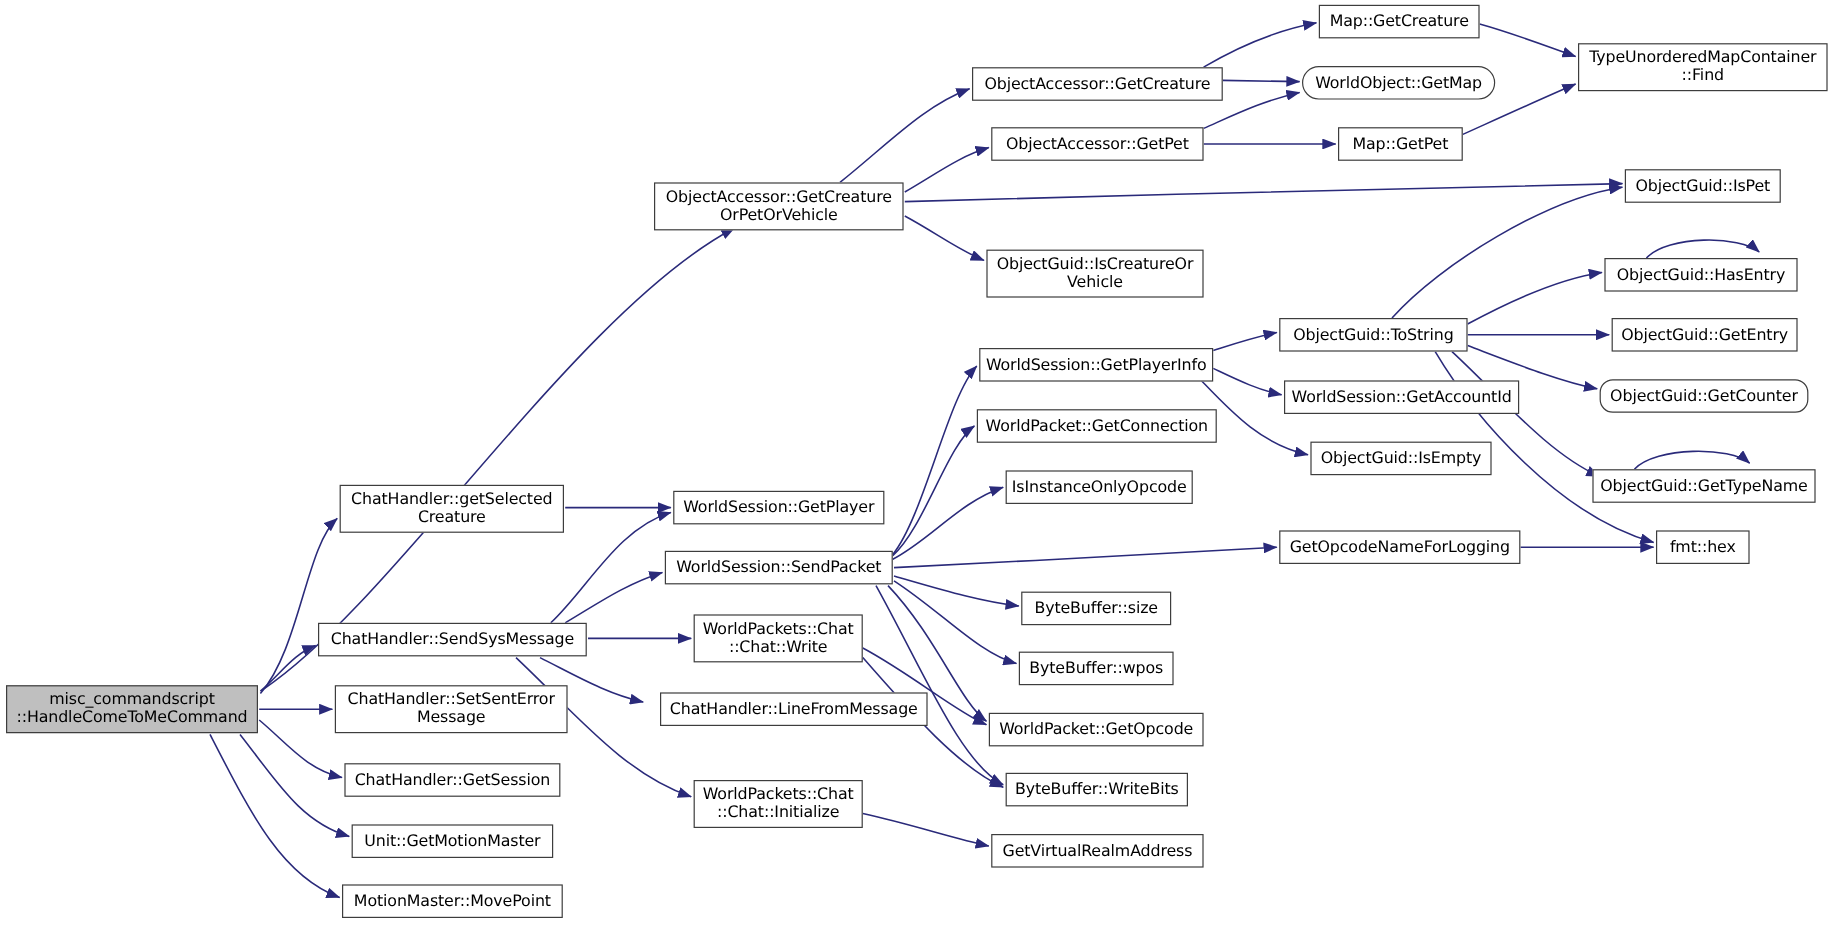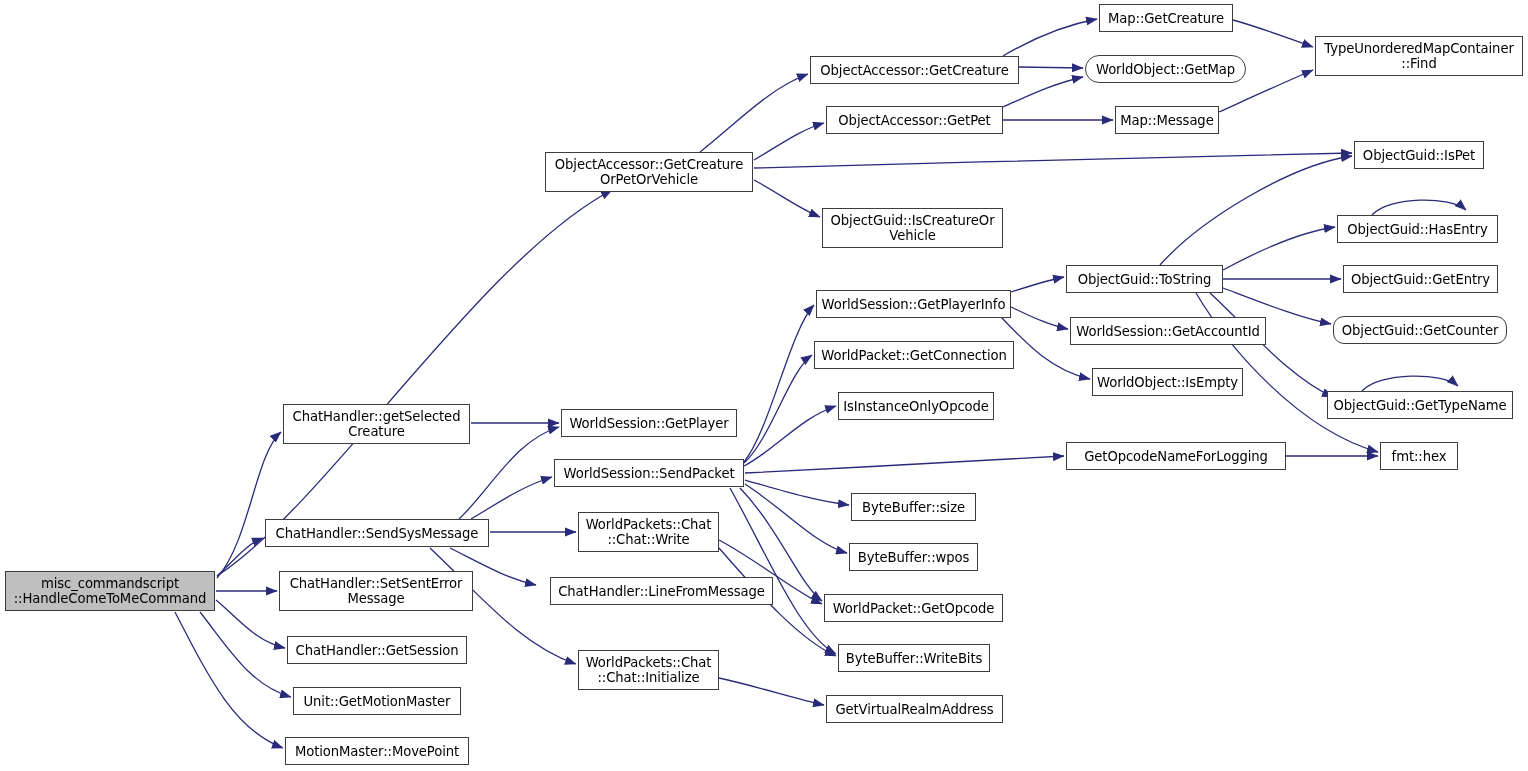--- a/index.html
+++ b/index.html
@@ -143,25 +143,25 @@
       <div class="node" style="left: 816px; top: 290px; width: 195px; height: 28px;"><span class="node-label">WorldSession::GetPlayerInfo</span></div>
       <div class="node" style="left: 814px; top: 341px; width: 200px; height: 28px;"><span class="node-label">WorldPacket::GetConnection</span></div>
       <div class="node" style="left: 838px; top: 392px; width: 156px; height: 28px;"><span class="node-label">IsInstanceOnlyOpcode</span></div>
       <div class="node" style="left: 851px; top: 493px; width: 125px; height: 28px;"><span class="node-label">ByteBuffer::size</span></div>
       <div class="node" style="left: 849px; top: 543px; width: 129px; height: 28px;"><span class="node-label">ByteBuffer::wpos</span></div>
       <div class="node" style="left: 824px; top: 594px; width: 179px; height: 28px;"><span class="node-label">WorldPacket::GetOpcode</span></div>
       <div class="node" style="left: 838px; top: 644px; width: 152px; height: 28px;"><span class="node-label">ByteBuffer::WriteBits</span></div>
       <div class="node" style="left: 826px; top: 695px; width: 177px; height: 28px;"><span class="node-label">GetVirtualRealmAddress</span></div>
       <div class="node" style="left: 1099px; top: 4px; width: 134px; height: 28px;"><span class="node-label">Map::GetCreature</span></div>
       <div class="node" style="left: 1085px; top: 55px; width: 161px; height: 28px; border-radius: 14px;"><span class="node-label">WorldObject::GetMap</span></div>
-      <div class="node" style="left: 1115px; top: 106px; width: 104px; height: 28px;"><span class="node-label">Map::Message</span></div>
+      <div class="node" style="left: 1115px; top: 106px; width: 104px; height: 28px;"><span class="node-label">Map::GetPet</span></div>
       <div class="node" style="left: 1066px; top: 265px; width: 157px; height: 28px;"><span class="node-label">ObjectGuid::ToString</span></div>
       <div class="node" style="left: 1070px; top: 317px; width: 196px; height: 28px;"><span class="node-label">WorldSession::GetAccountId</span></div>
-      <div class="node" style="left: 1092px; top: 368px; width: 151px; height: 28px;"><span class="node-label">WorldObject::IsEmpty</span></div>
-      <div class="node" style="left: 1066px; top: 442px; width: 220px; height: 28px;"><span class="node-label">GetOpcodeNameForLogging</span></div>
+      <div class="node" style="left: 1092px; top: 368px; width: 151px; height: 28px;"><span class="node-label">ObjectGuid::IsEmpty</span></div>
+      <div class="node" style="left: 1066px; top: 442px; width: 201px; height: 28px;"><span class="node-label">GetOpcodeNameForLogging</span></div>
       <div class="node" style="left: 1315px; top: 36px; width: 208px; height: 40px;"><span class="node-label">TypeUnorderedMapContainer
 ::Find</span></div>
       <div class="node" style="left: 1354px; top: 141px; width: 130px; height: 28px;"><span class="node-label">ObjectGuid::IsPet</span></div>
       <div class="node" style="left: 1337px; top: 215px; width: 161px; height: 28px;"><span class="node-label">ObjectGuid::HasEntry</span></div>
       <div class="node" style="left: 1343px; top: 265px; width: 155px; height: 28px;"><span class="node-label">ObjectGuid::GetEntry</span></div>
       <div class="node" style="left: 1333px; top: 316px; width: 174px; height: 28px; border-radius: 11px;"><span class="node-label">ObjectGuid::GetCounter</span></div>
       <div class="node" style="left: 1327px; top: 391px; width: 186px; height: 28px;"><span class="node-label">ObjectGuid::GetTypeName</span></div>
       <div class="node" style="left: 1380px; top: 442px; width: 78px; height: 28px;"><span class="node-label">fmt::hex</span></div>
     </div>
 </div>

